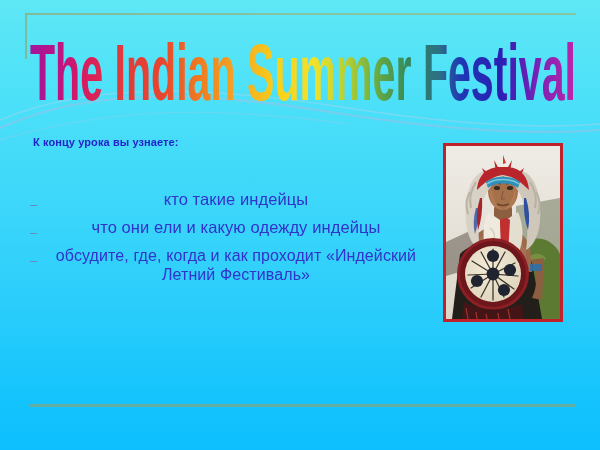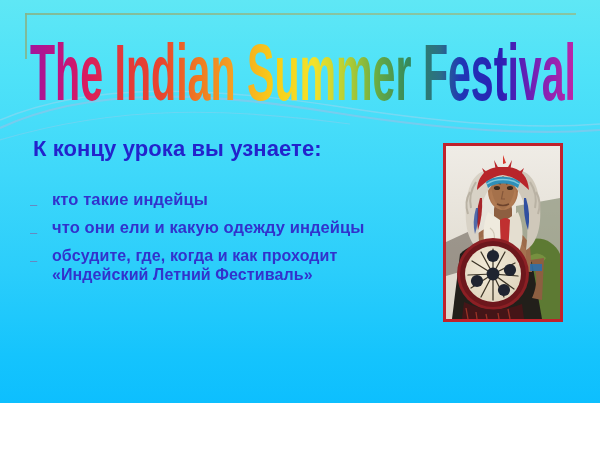--- a/index.html
+++ b/index.html
@@ -9,21 +9,21 @@
   body {
     width: 600px;
     height: 450px;
     overflow: hidden;
     font-family: "Liberation Sans", sans-serif;
   }
 
   #slide {
     position: relative;
     width: 600px;
-    height: 403px;
+    height: 450px;
     background: linear-gradient(180deg,
         #5fe7f5 0%,
         #4fe2f8 18%,
         #3fd8fa 42%,
         #2acdfb 68%,
         #15c4fd 88%,
         #0dbffe 100%);
     overflow: hidden;
   }
 
@@ -83,21 +83,21 @@
     transform: scaleX(1.0) scaleY(1.22);
     transform-origin: left center;
   }
   #title svg { display: block; overflow: visible; }
 
   
   #heading {
     position: absolute;
     left: 33px;
     top: 136px;
-    font-size: 22px;
+    font-size: 11px;
     font-weight: bold;
     color: #2323cc;
     letter-spacing: .1px;
   }
 
   #bullets {
     position: absolute;
     left: 30px;
     top: 190px;
     width: 390px;
@@ -113,24 +113,25 @@
     padding-top: 8px;
     color: #6e7fb8;
     font-size: 13px;
     line-height: 1;
     text-align: left;
   }
   .dash::before { content: "\2013"; }
   .btext {
     flex: 1 1 auto;
     font-size: 16.5px;
-    font-weight: bold;
+    font-weight: normal;
     color: #3232cc;
     line-height: 1.18;
     letter-spacing: .1px;
+    text-align: center;
   }
   .bullet.tight { margin-bottom: 7px; }
   .bullet.last .btext { font-size: 16px; line-height: 1.2; }
 
   
   #photo-frame {
     position: absolute;
     left: 443px;
     top: 143px;
     width: 120px;

